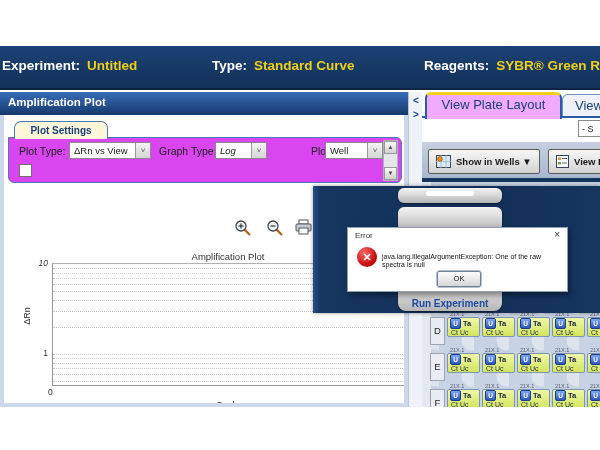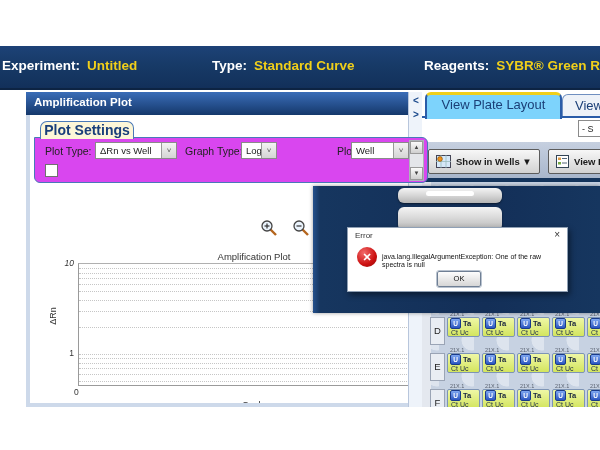--- a/index.html
+++ b/index.html
@@ -7,26 +7,26 @@
        font-family:"Liberation Sans",sans-serif;-webkit-font-smoothing:antialiased;}
   .abs{position:absolute;}
 
   
   #info-bar{left:0;top:46px;width:600px;height:42px;background:linear-gradient(180deg,#1d4277 0%,#173a67 45%,#12305a 100%);border-bottom:2px solid #0d2443;}
   .info-item{position:absolute;top:12px;font-size:13.5px;font-weight:bold;white-space:nowrap;}
   .info-label{color:#ffffff;}
   .info-value{color:#f0cf1a;margin-left:7px;}
 
   
-  #left-panel{left:0;top:92px;width:408px;height:315px;background:#cdd9ea;overflow:hidden;margin-left:26px;}
+  #left-panel{left:0;top:92px;width:408px;height:315px;background:#cdd9ea;overflow:hidden;}
   #left-header{left:0;top:0;width:408px;height:23px;background:linear-gradient(180deg,#3a6db8,#15386b);}
   #left-header span{position:absolute;left:8px;top:4px;color:#fff;font-size:11.5px;font-weight:bold;}
   #left-content{left:4px;top:23px;width:400px;height:288px;background:#fff;overflow:hidden;}
 
-  #plot-settings-tab{left:10px;top:6px;width:92px;height:17px;background:#fdf6d8;border:1px solid #4a79b8;border-bottom:none;border-radius:7px 7px 0 0;z-index:2;text-align:center;font-size:14px;font-weight:bold;color:#1a3f7a;line-height:17px;}
+  #plot-settings-tab{left:10px;top:6px;width:92px;height:17px;background:#fdf6d8;border:1px solid #4a79b8;border-bottom:none;border-radius:7px 7px 0 0;z-index:2;text-align:center;font-size:10px;font-weight:bold;color:#1a3f7a;line-height:17px;}
   #plot-settings-panel{left:4px;top:22px;width:392px;height:44px;background:#d946ef;border:1px solid #4a79b8;border-radius:0 6px 6px 6px;z-index:1;}
   .ps-label{position:absolute;font-size:10.5px;color:#222;top:7px;}
   .combo{position:absolute;top:4px;height:17px;background:#fff;border:1px solid #8a8a8a;font-size:9.5px;color:#222;line-height:16px;padding-left:4px;box-sizing:border-box;}
   .combo .chev{position:absolute;right:0;top:0;width:14px;height:100%;background:linear-gradient(180deg,#f3f3f3,#d4d4d4);border-left:1px solid #9a9a9a;color:#555;font-size:8px;text-align:center;line-height:15px;}
   #ps-checkbox{position:absolute;left:10px;top:26px;width:11px;height:11px;background:#fff;border:1px solid #707070;}
   #ps-check-label{position:absolute;left:27px;top:25px;font-size:10.5px;color:#222;}
   #ps-scroll{position:absolute;right:3px;top:2px;width:13px;height:39px;background:#e4e6ea;border:1px solid #aeb2ba;}
   .scr-btn{position:absolute;left:0;width:11px;height:11px;background:linear-gradient(180deg,#fbfbfb,#cfcfcf);border:1px solid #9a9a9a;font-size:6px;color:#444;text-align:center;line-height:11px;}
 
   
@@ -40,21 +40,21 @@
   #ylab{left:8px;top:196px;width:30px;text-align:center;font-size:9px;color:#333;transform:rotate(-90deg);}
   #xtick-0{left:44px;top:272px;font-size:8.5px;color:#333;}
   #xlab{left:48px;top:284px;width:352px;text-align:center;font-size:9.5px;color:#333;}
 
   
   #splitter{left:408px;top:92px;width:14px;height:315px;background:#eef3fa;border-left:1px solid #b8c6dc;border-right:1px solid #b8c6dc;}
   .split-chev{position:absolute;left:1px;width:12px;text-align:center;font-size:10px;font-weight:bold;color:#1b4a8c;cursor:pointer;}
 
   
   #right-panel{left:422px;top:92px;width:178px;height:315px;background:#fff;overflow:hidden;}
-  #tab-plate{left:3px;top:0;width:133px;height:24px;background:#7dd3fc;border:2px solid #2a5ca8;border-bottom:none;border-top:3px solid #f0cf1a;border-radius:6px 6px 0 0;text-align:center;font-size:13px;color:#1b3f77;line-height:20px;z-index:2;}
+  #tab-plate{left:3px;top:0;width:133px;height:24px;background:#f0abfc;border:2px solid #2a5ca8;border-bottom:none;border-top:3px solid #f0cf1a;border-radius:6px 6px 0 0;text-align:center;font-size:13px;color:#1b3f77;line-height:20px;z-index:2;}
   #tab-well{left:140px;top:2px;width:70px;height:22px;background:#eef2f8;border:1px solid #6f8fc0;border-bottom:none;border-radius:6px 6px 0 0;text-align:left;padding-left:12px;font-size:13px;color:#1b3f77;line-height:21px;}
   #tab-underline{left:0;top:24px;width:178px;border-top:2px solid #2a5ca8;height:0;}
   #select-wells-label{left:0;top:31px;width:152px;text-align:right;font-size:10px;font-weight:600;color:#222;}
   #select-wells-combo{left:156px;top:28px;width:60px;height:17px;background:#fff;border:1px solid #8a8a8a;font-size:9px;line-height:16px;padding-left:3px;box-sizing:border-box;color:#222;}
   #rp-toolbar{left:0;top:50px;width:178px;height:40px;background:linear-gradient(180deg,#c6d0e0,#a8b6cc);border-bottom:4px solid #14345c;box-sizing:border-box;}
   .tb-btn{position:absolute;top:7px;height:25px;background:linear-gradient(180deg,#f7f7f7,#d2d2d2);border:1px solid #5c5c5c;border-radius:2px;display:flex;align-items:center;gap:5px;padding:0 7px;font-size:9.5px;font-weight:bold;color:#1a1a1a;box-sizing:border-box;white-space:nowrap;text-align:right;}
   #btn-show-wells{left:6px;width:112px;}
   #btn-view-legend{left:126px;width:90px;}
 
   
@@ -106,25 +106,25 @@
 <div id="left-panel" class="abs">
   <div id="left-header" class="abs">
     <span>Amplification Plot</span>
   </div>
   <div id="left-content" class="abs">
 
     <div id="plot-settings-tab" class="abs">Plot Settings</div>
     <div id="plot-settings-panel" class="abs">
       <span class="ps-label" style="left:10px;">Plot Type:</span>
       <div class="combo" style="left:60px;width:82px;">
-        <span>ΔRn vs Well</span>
+        <span>ΔRn vs View</span>
         <span class="chev">˅</span>
       </div>
       <span class="ps-label" style="left:150px;">Graph Type:</span>
-      <div class="combo" style="left:206px;width:36px;">
+      <div class="combo" style="left:206px;width:52px;font-style:italic;">
         <span>Log</span>
         <span class="chev">˅</span>
       </div>
       <span class="ps-label" style="left:266px;padding-left:36px;">Plot Color:</span>
       <div class="combo" style="left:316px;width:58px;">
         <span>Well</span>
         <span class="chev">˅</span>
       </div>
       <div id="ps-checkbox"></div>
       <div id="ps-scroll">
@@ -370,20 +370,23 @@
           </div>
           <div class="well-l2">Ct Uc</div>
         </div>
       </div>
     </div>
 </div>
 
 <div id="float-window" class="abs">
   <div id="fw-btn-1" class="fw-btn"></div>
   <div id="fw-btn-2" class="fw-btn"></div>
+  <div id="fw-btn-3" class="fw-btn">
+    <span>Run Experiment</span>
+  </div>
 </div>
 
 <div id="error-dialog" class="abs">
   <div id="err-title">Error</div>
   <div id="err-close">×</div>
   <div id="err-icon">✕</div>
   <div id="err-msg">java.lang.IllegalArgumentException: One of the raw spectra is null</div>
   <div id="err-ok">OK</div>
 </div>
 

